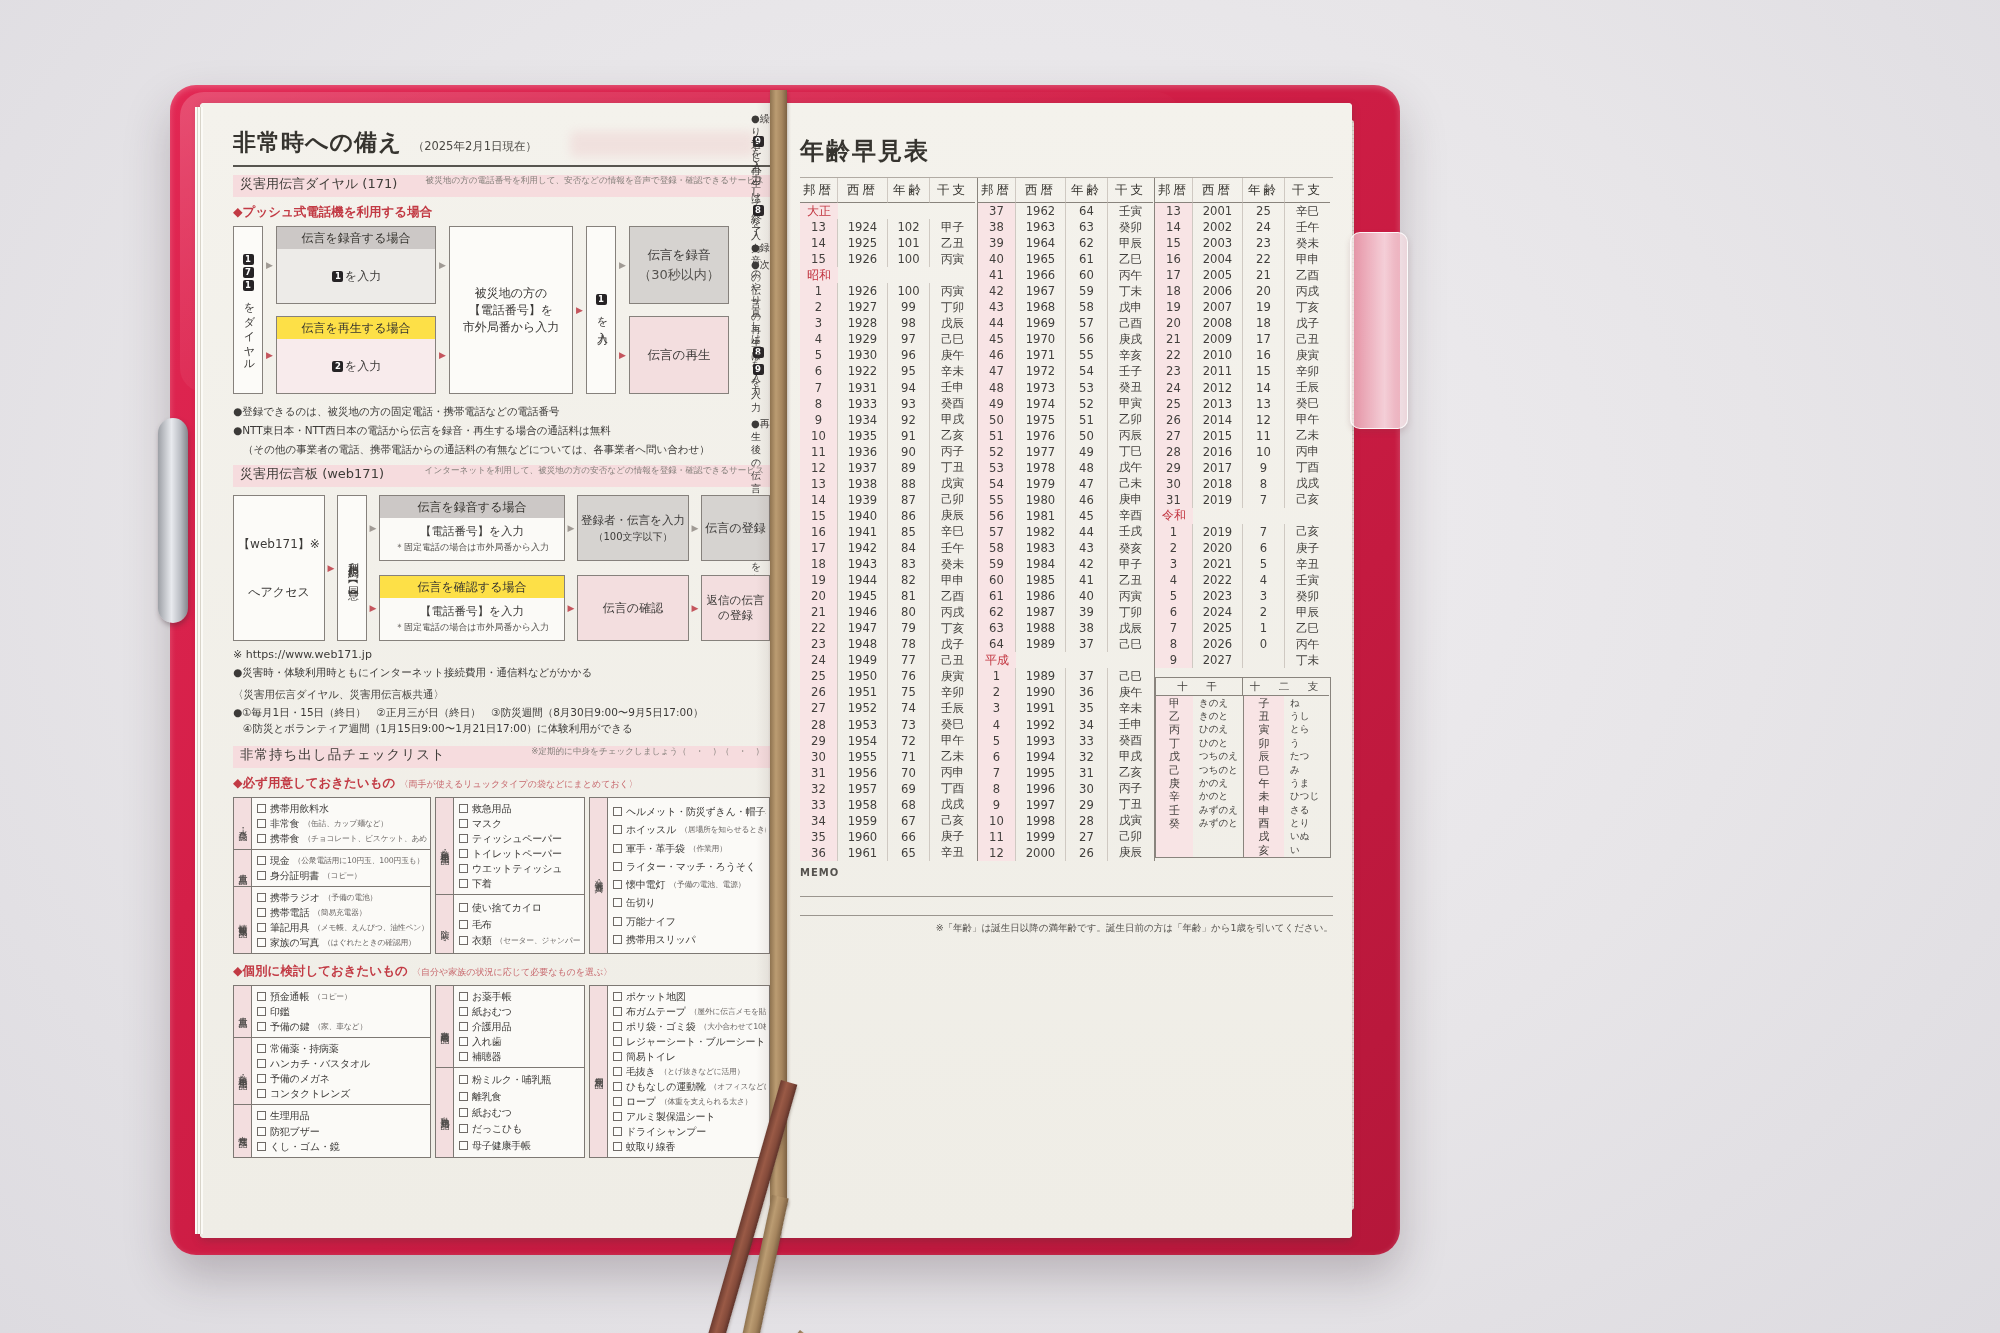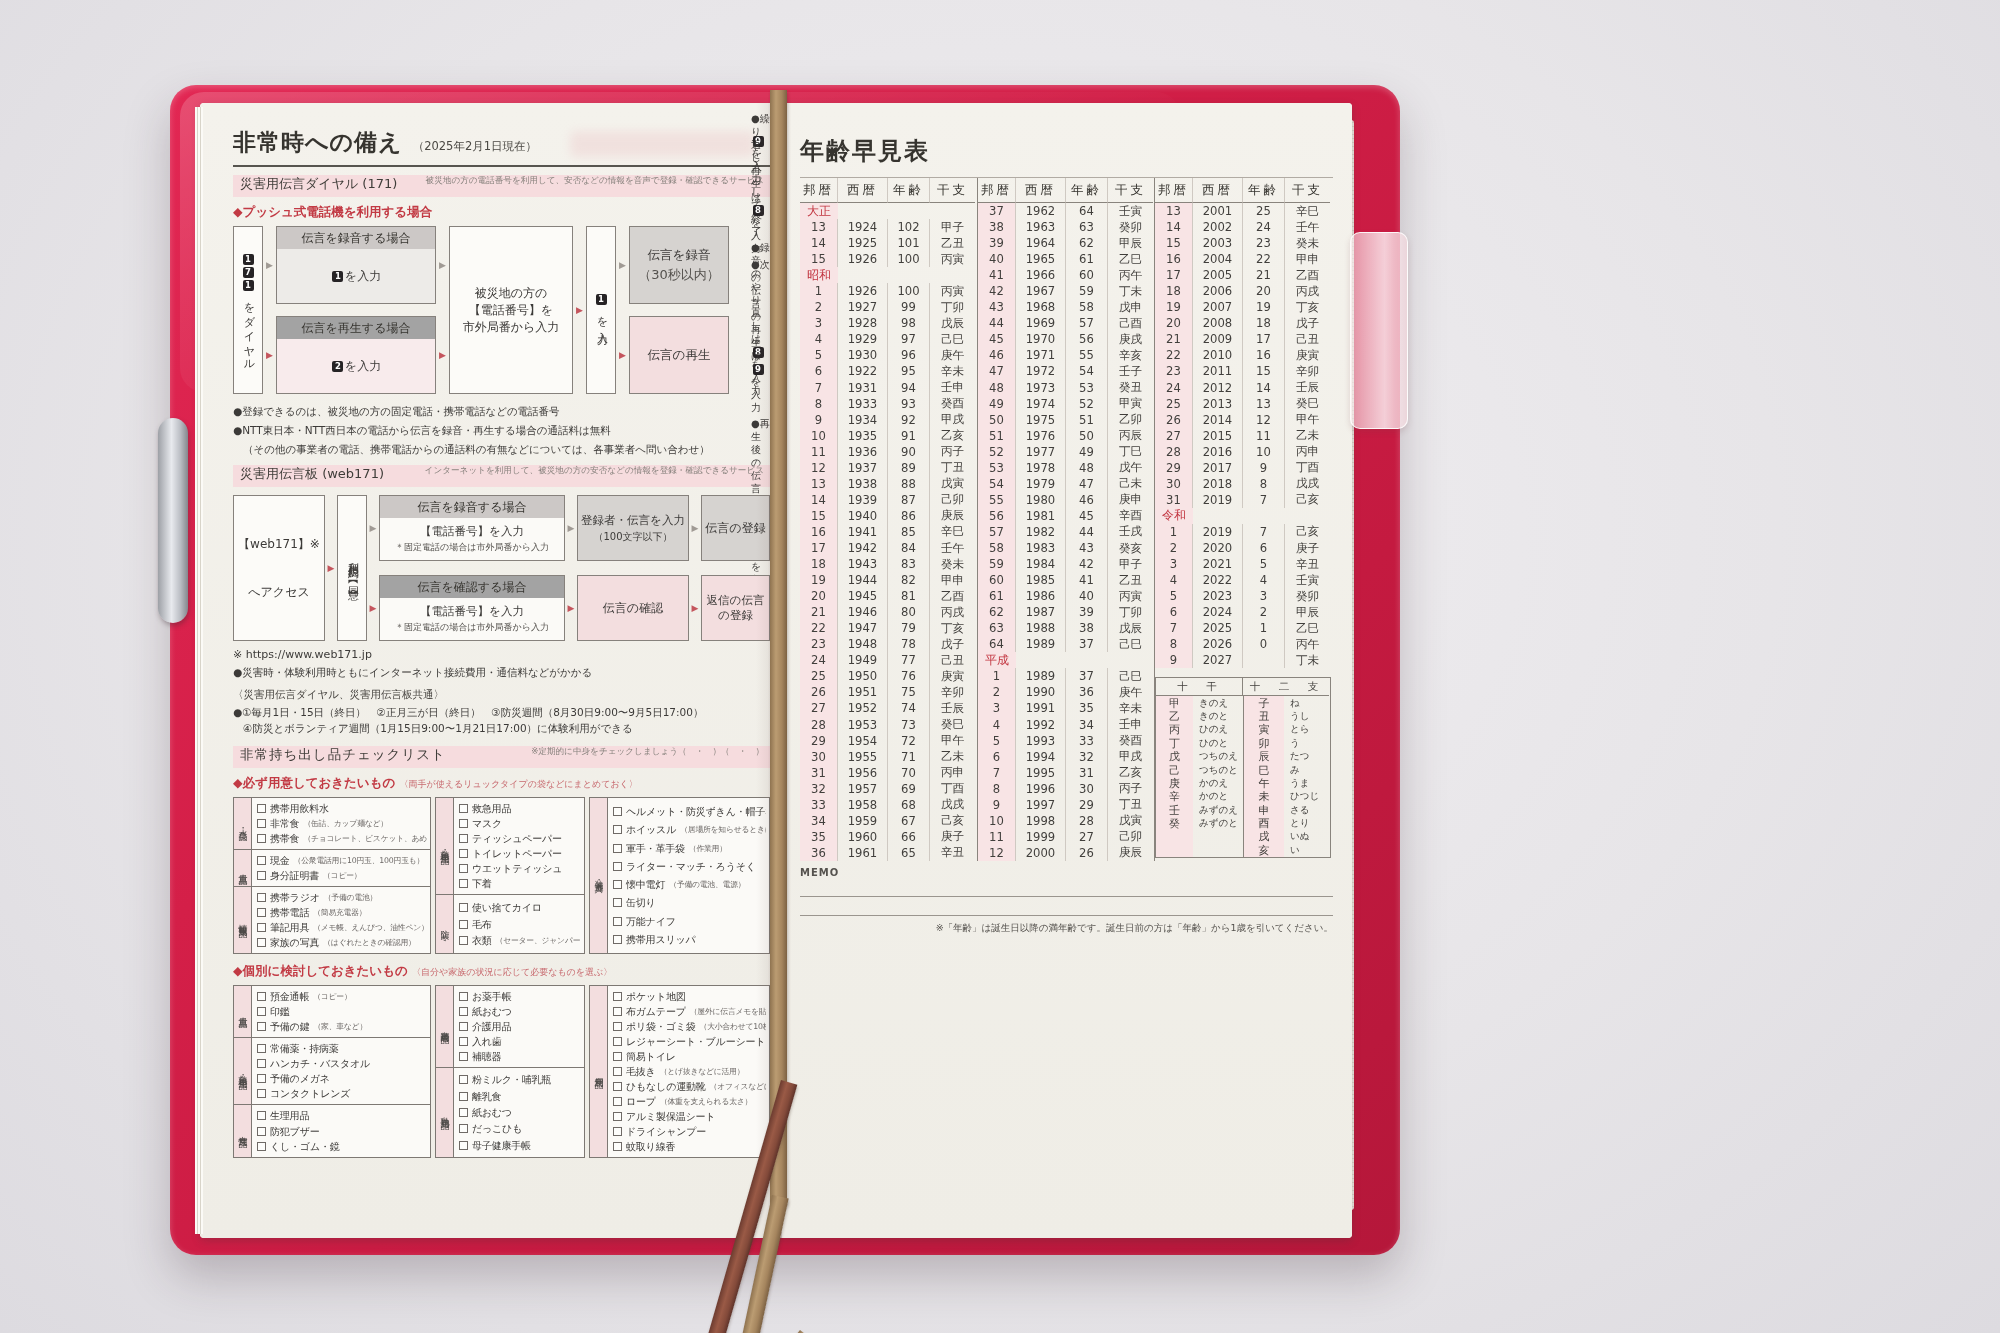--- a/index.html
+++ b/index.html
@@ -53,21 +53,21 @@
   .fgrid{display:grid;}
   .fbox{border:1.1px solid #86817c;background:#fcfbf8;box-sizing:border-box;}
   .arr{display:flex;align-items:center;justify-content:center;color:#a09a94;font-size:9px;}
   .arr.red{color:#c4555d;}
   .key{display:inline-flex;width:11px;height:11px;background:#262325;color:#fff;font-size:8.5px;font-weight:bold;
        align-items:center;justify-content:center;border-radius:2px;margin:0 1.5px;flex:0 0 auto;}
   .vlabel{writing-mode:vertical-rl;text-orientation:upright;font-size:11px;letter-spacing:2px;color:#3c3a38;}
   .dial-box,.vkey-box{display:flex;flex-direction:column;align-items:center;justify-content:center;gap:3px;padding:4px 0;}
   .case-box{display:flex;flex-direction:column;}
   .case-head{height:22px;display:flex;align-items:center;justify-content:center;font-size:12px;background:#ccc8c6;color:#36342f;}
-  .case-head.pink{background:#a3a3a3;font-family:Liberation Serif, serif;}
+  .case-head.pink{background:#fde047;font-family:Liberation Serif, serif;}
   .case-body{flex:1;display:flex;align-items:center;justify-content:center;font-size:12px;background:#edebe8;}
   .case-body.pink{background:#f8ebec;}
   .center-box{display:flex;align-items:center;justify-content:center;text-align:center;font-size:12px;line-height:17px;white-space:pre-line;}
   .gray-box{background:#d6d3d0;display:flex;flex-direction:column;align-items:center;justify-content:center;text-align:center;}
   .pink-box{background:#f3dedf;display:flex;align-items:center;justify-content:center;text-align:center;font-size:12.5px;}
   .bx-l1{font-size:12.5px;} .bx-l2{font-size:13px;color:#55524e;margin-top:2px;}
   .notes-col{display:flex;flex-direction:column;justify-content:center;gap:3px;font-size:10px;line-height:13px;color:#3c3a38;}
   .notes-col.big-first .note-line:first-child{font-size:11px;}
   .case2-body{flex:1;display:flex;flex-direction:column;align-items:center;justify-content:center;background:#fbfaf7;}
   .c2-l1{font-size:11.5px;} .c2-l2{font-size:9px;color:#55524e;margin-top:2px;}

